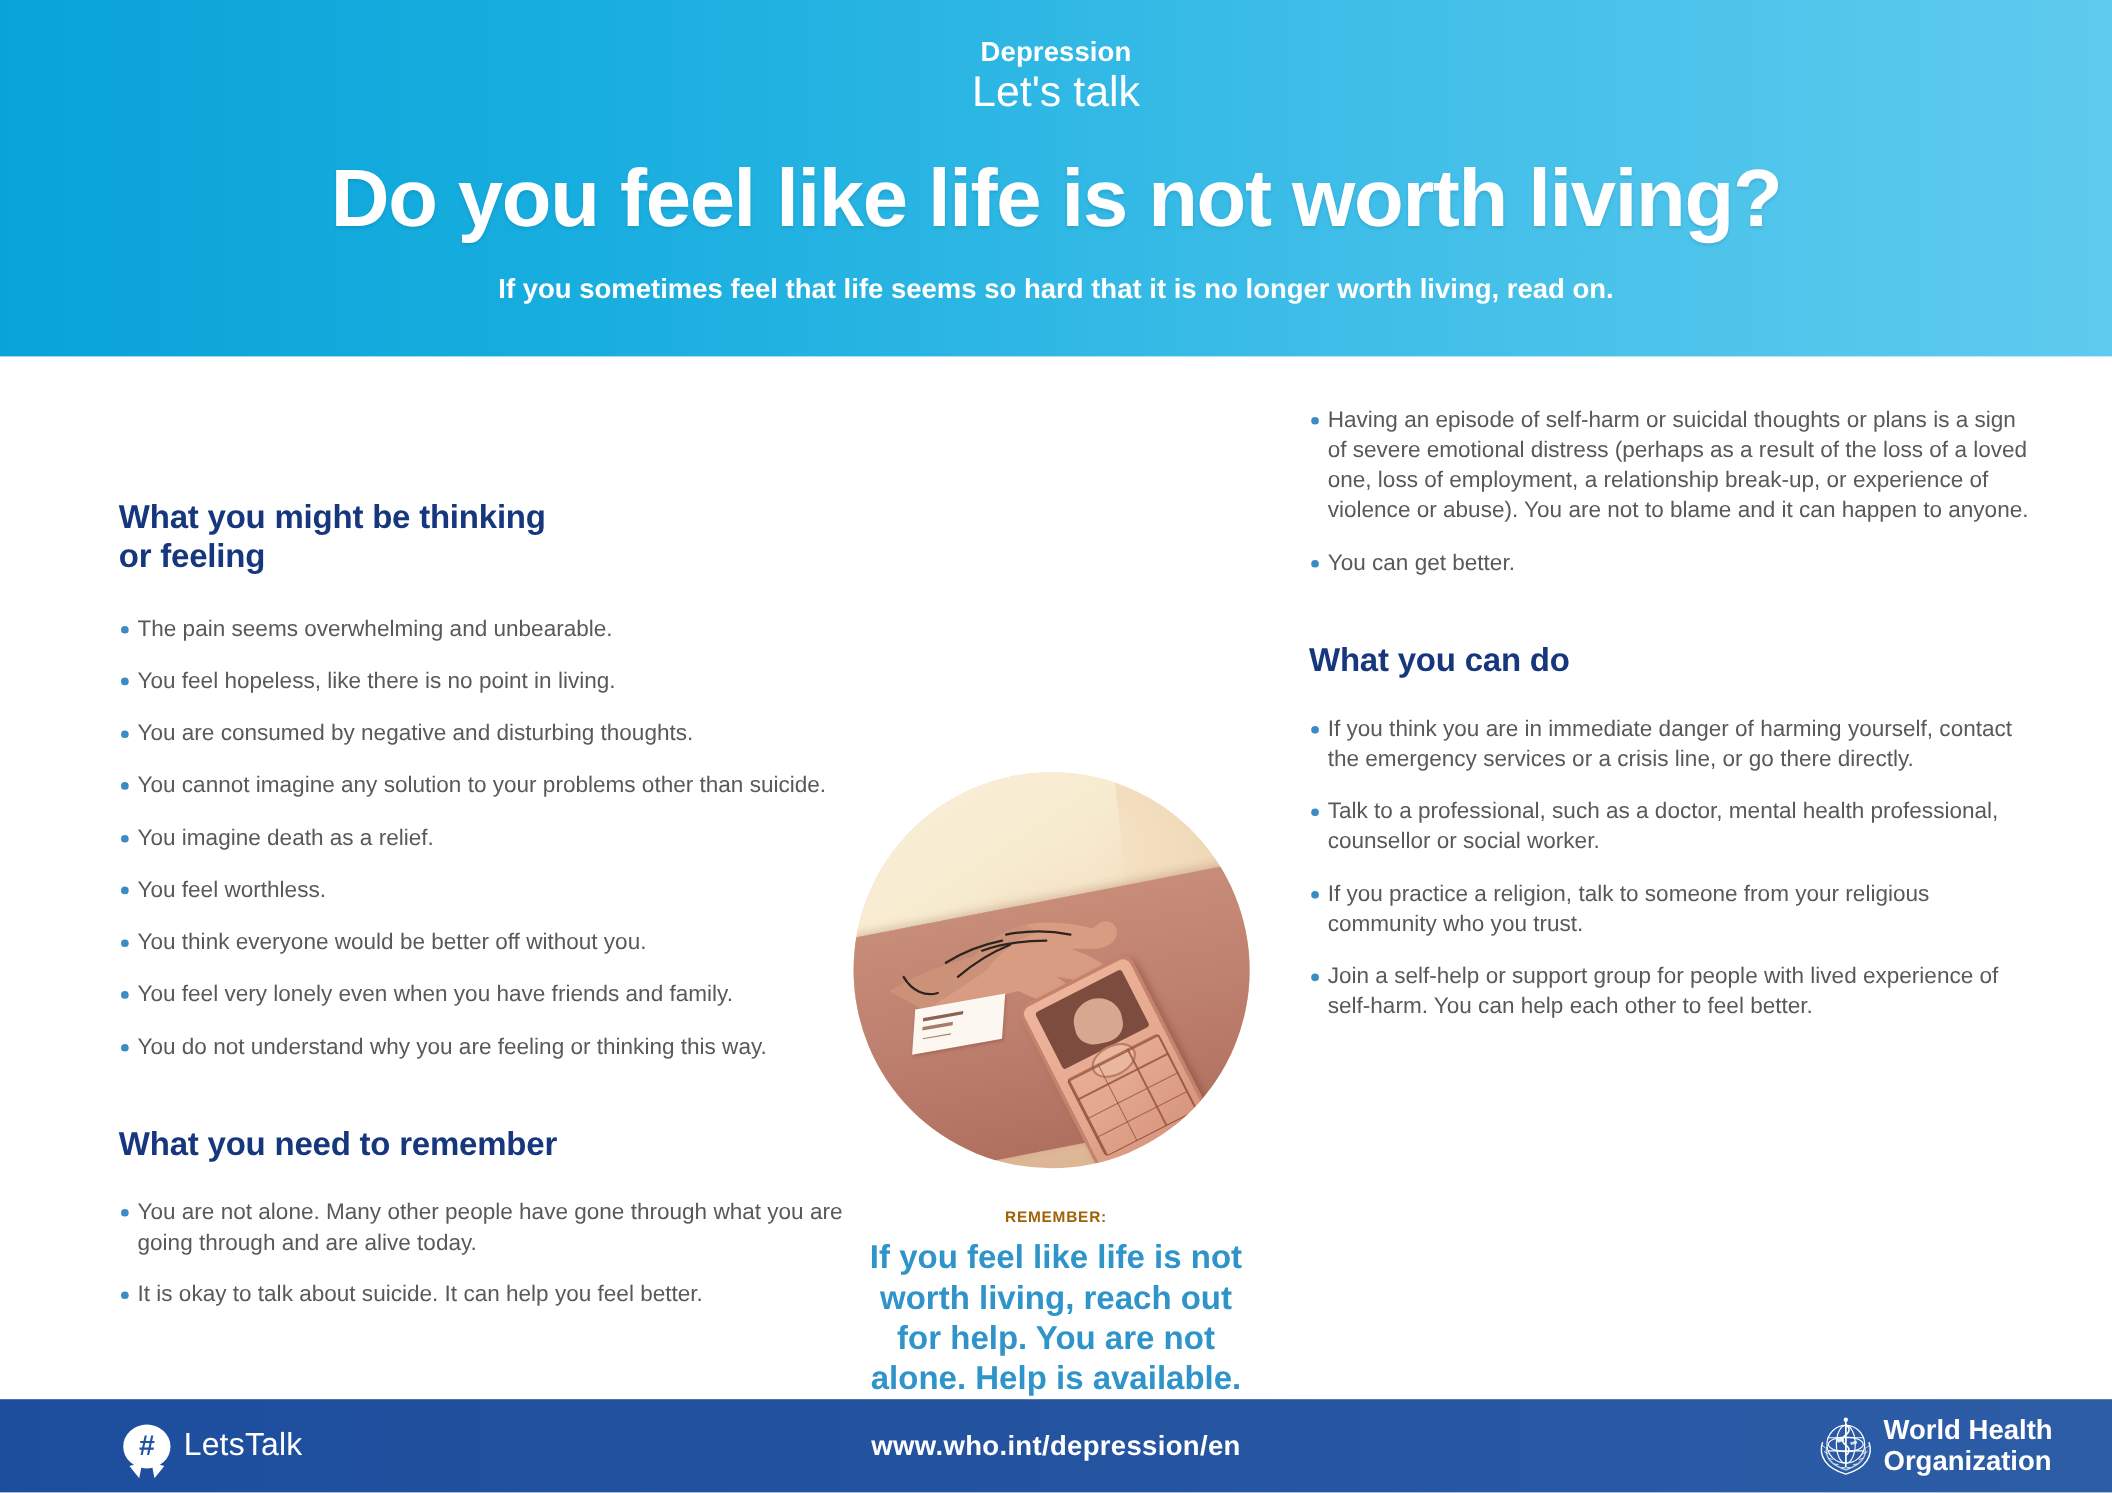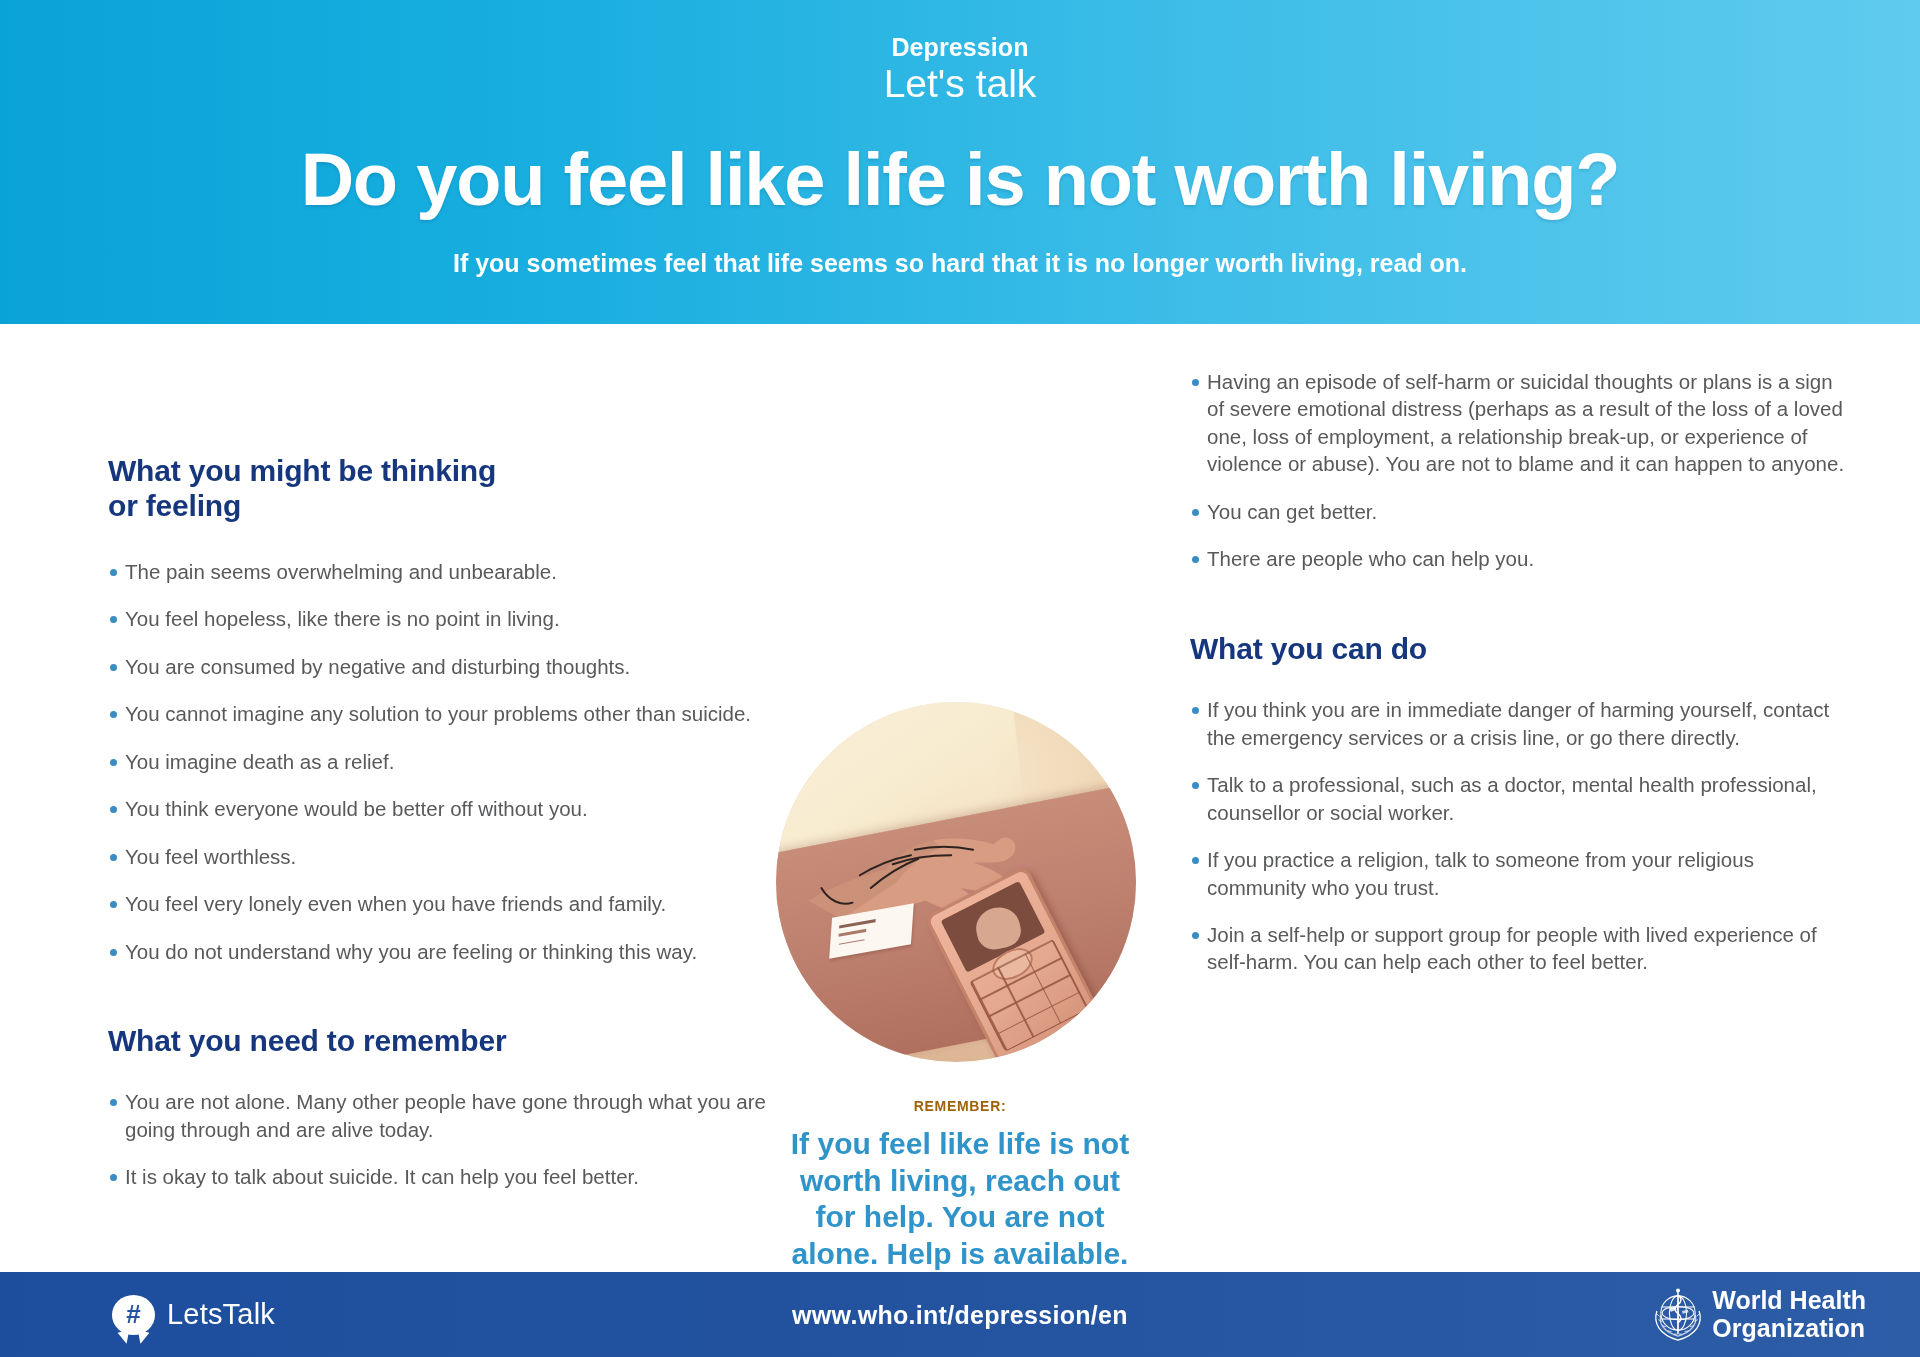--- a/index.html
+++ b/index.html
@@ -417,40 +417,39 @@
 
     <div class="col-left">
       <h2 class="section-title" style="white-space: pre-line;">What you might be thinking
 or feeling</h2>
       <ul class="bullets">
         <li>The pain seems overwhelming and unbearable.</li>
         <li>You feel hopeless, like there is no point in living.</li>
         <li>You are consumed by negative and disturbing thoughts.</li>
         <li>You cannot imagine any solution to your problems other than suicide.</li>
         <li>You imagine death as a relief.</li>
+        <li>You feel worthless.</li>
         <li>You think everyone would be better off without you.</li>
-        <li>You feel worthless.</li>
         <li>You feel very lonely even when you have friends and family.</li>
         <li>You do not understand why you are feeling or thinking this way.</li>
       </ul>
 
       <div class="gap-block"></div>
 
       <h2 class="section-title tight">What you need to remember</h2>
       <ul class="bullets">
         <li>You are not alone. Many other people have gone through what you are going through and are alive today.</li>
         <li>It is okay to talk about suicide. It can help you feel better.</li>
       </ul>
     </div>
 
     <div class="col-right">
       <ul class="bullets">
         <li>Having an episode of self-harm or suicidal thoughts or plans is a sign of severe emotional distress (perhaps as a result of the loss of a loved one, loss of employment, a relationship break-up, or experience of violence or abuse). You are not to blame and it can happen to anyone.</li>
         <li>You can get better.</li>
-        <li>There are people who can help you.</li>
       </ul>
 
       <div class="gap-block"></div>
 
       <h2 class="section-title tight">What you can do</h2>
       <ul class="bullets">
         <li>If you think you are in immediate danger of harming yourself, contact the emergency services or a crisis line, or go there directly.</li>
         <li>Talk to a professional, such as a doctor, mental health professional, counsellor or social worker.</li>
         <li>If you practice a religion, talk to someone from your religious community who you trust.</li>
         <li>Join a self-help or support group for people with lived experience of self-harm. You can help each other to feel better.</li>

